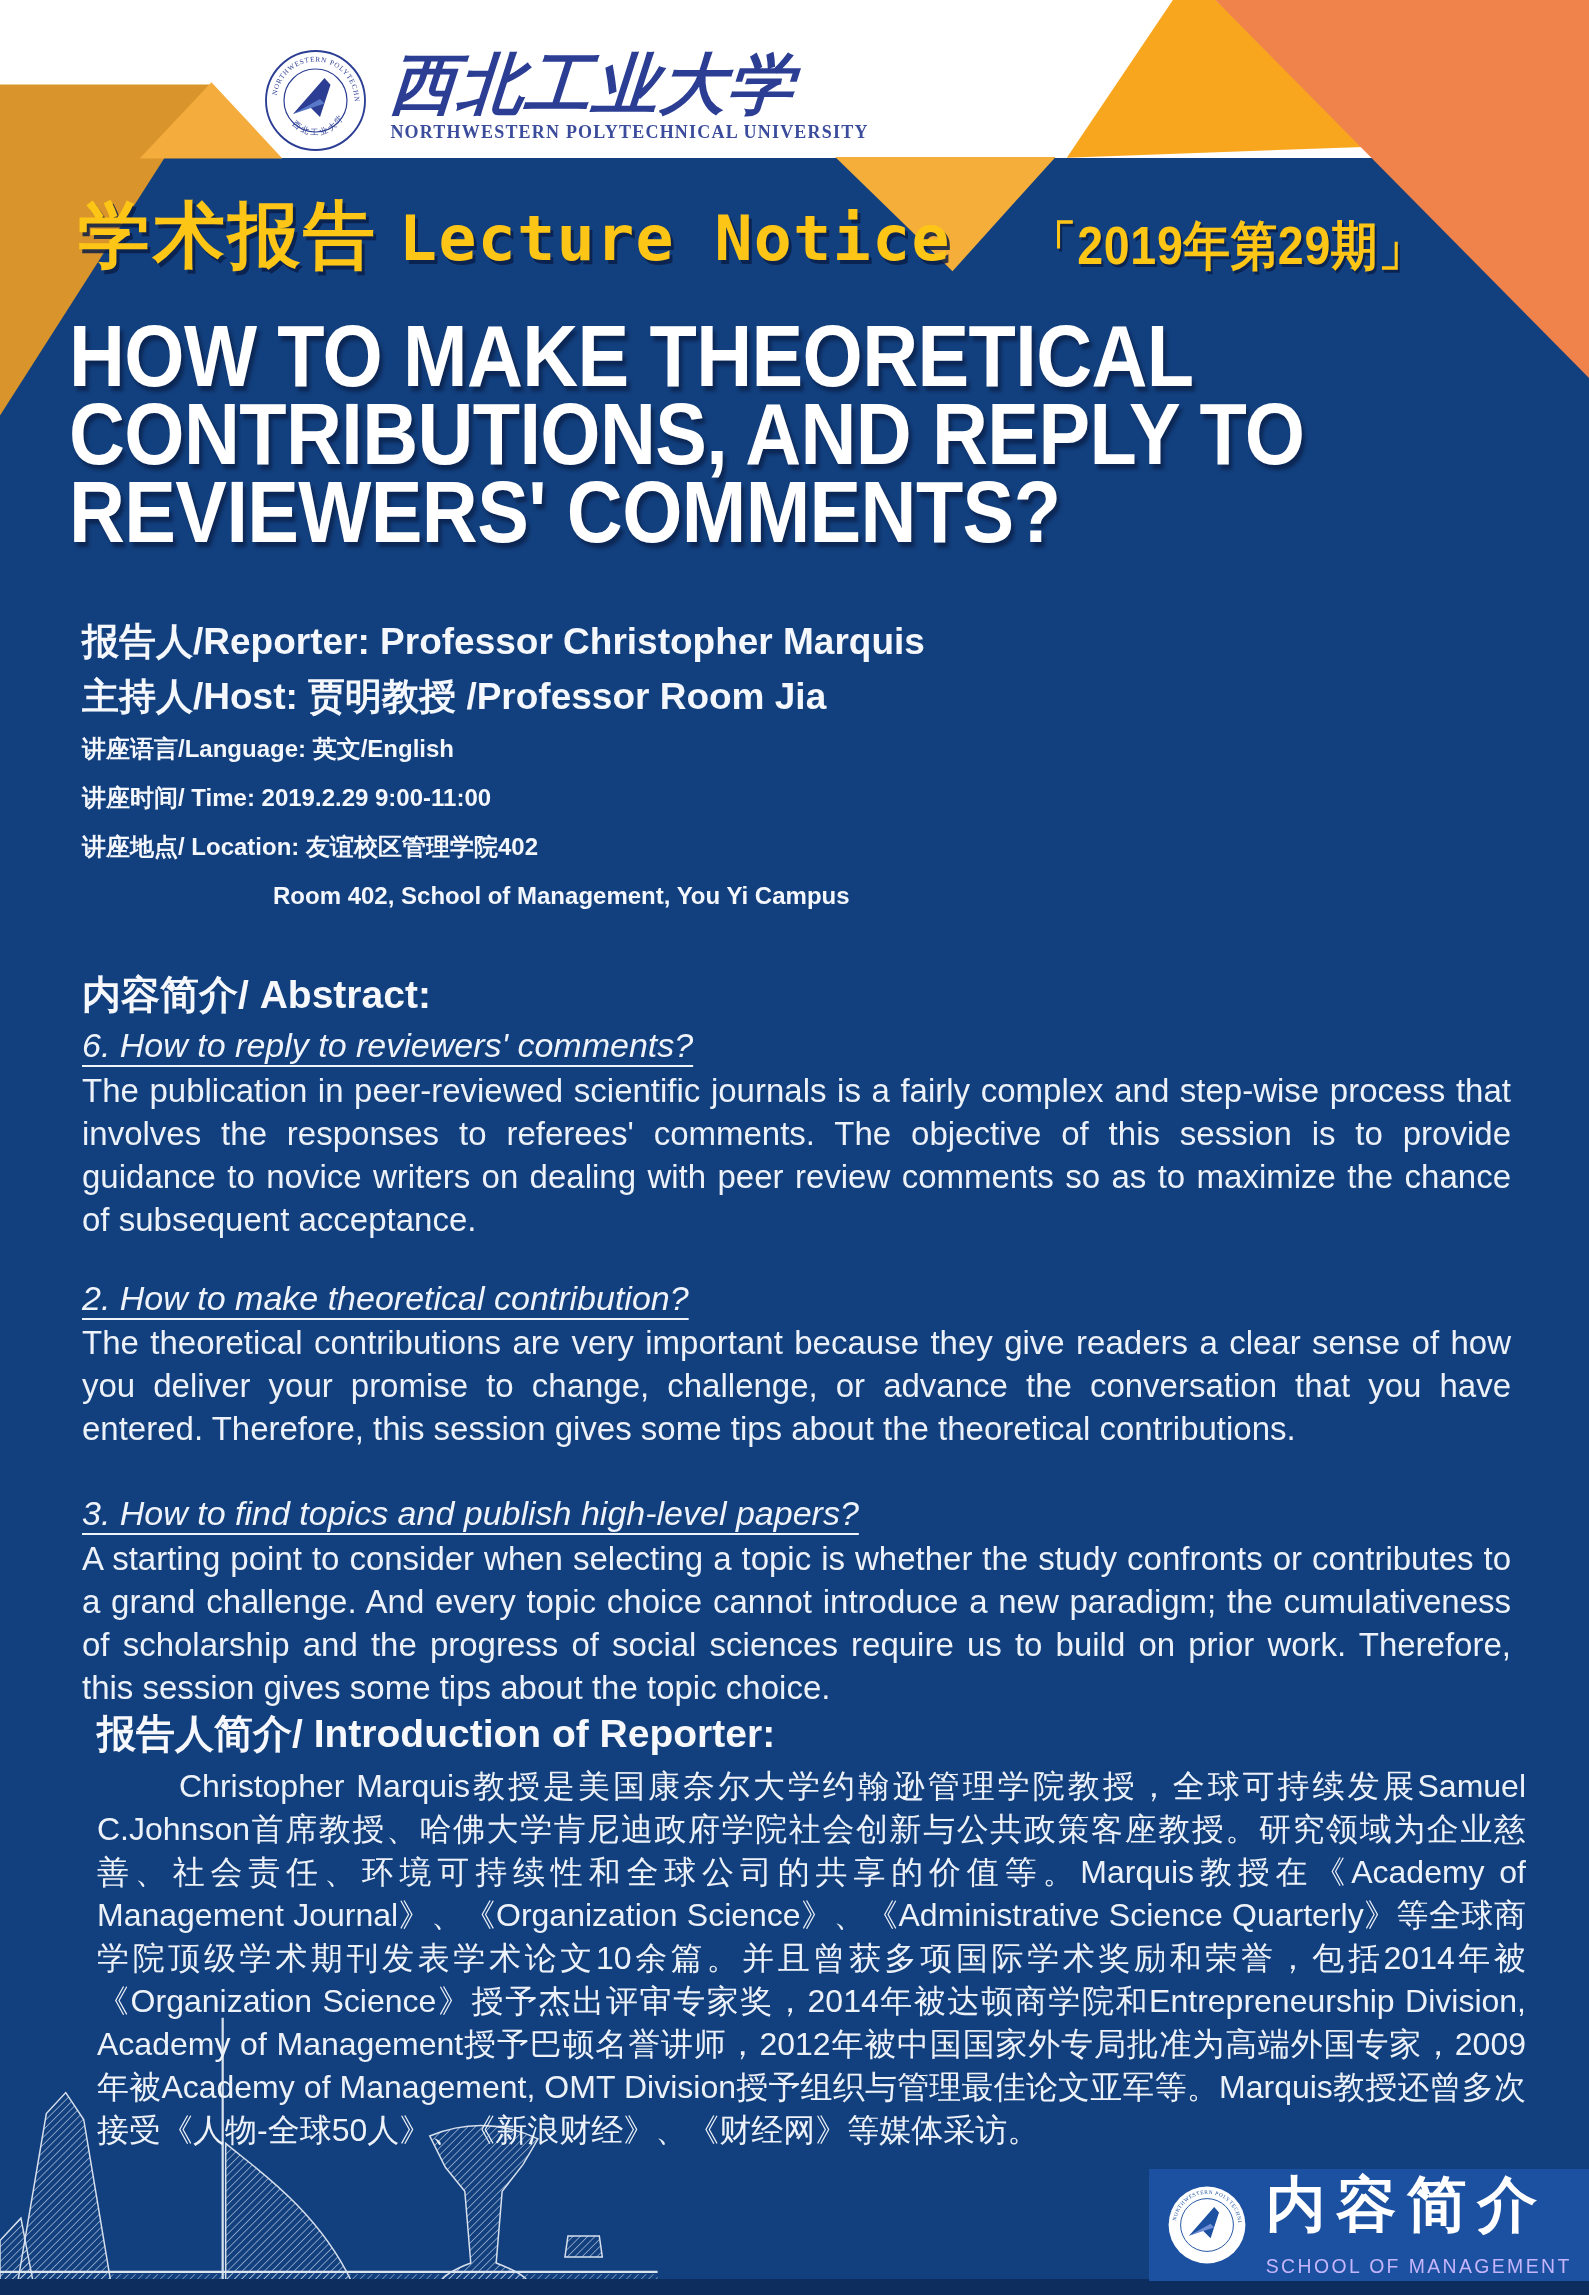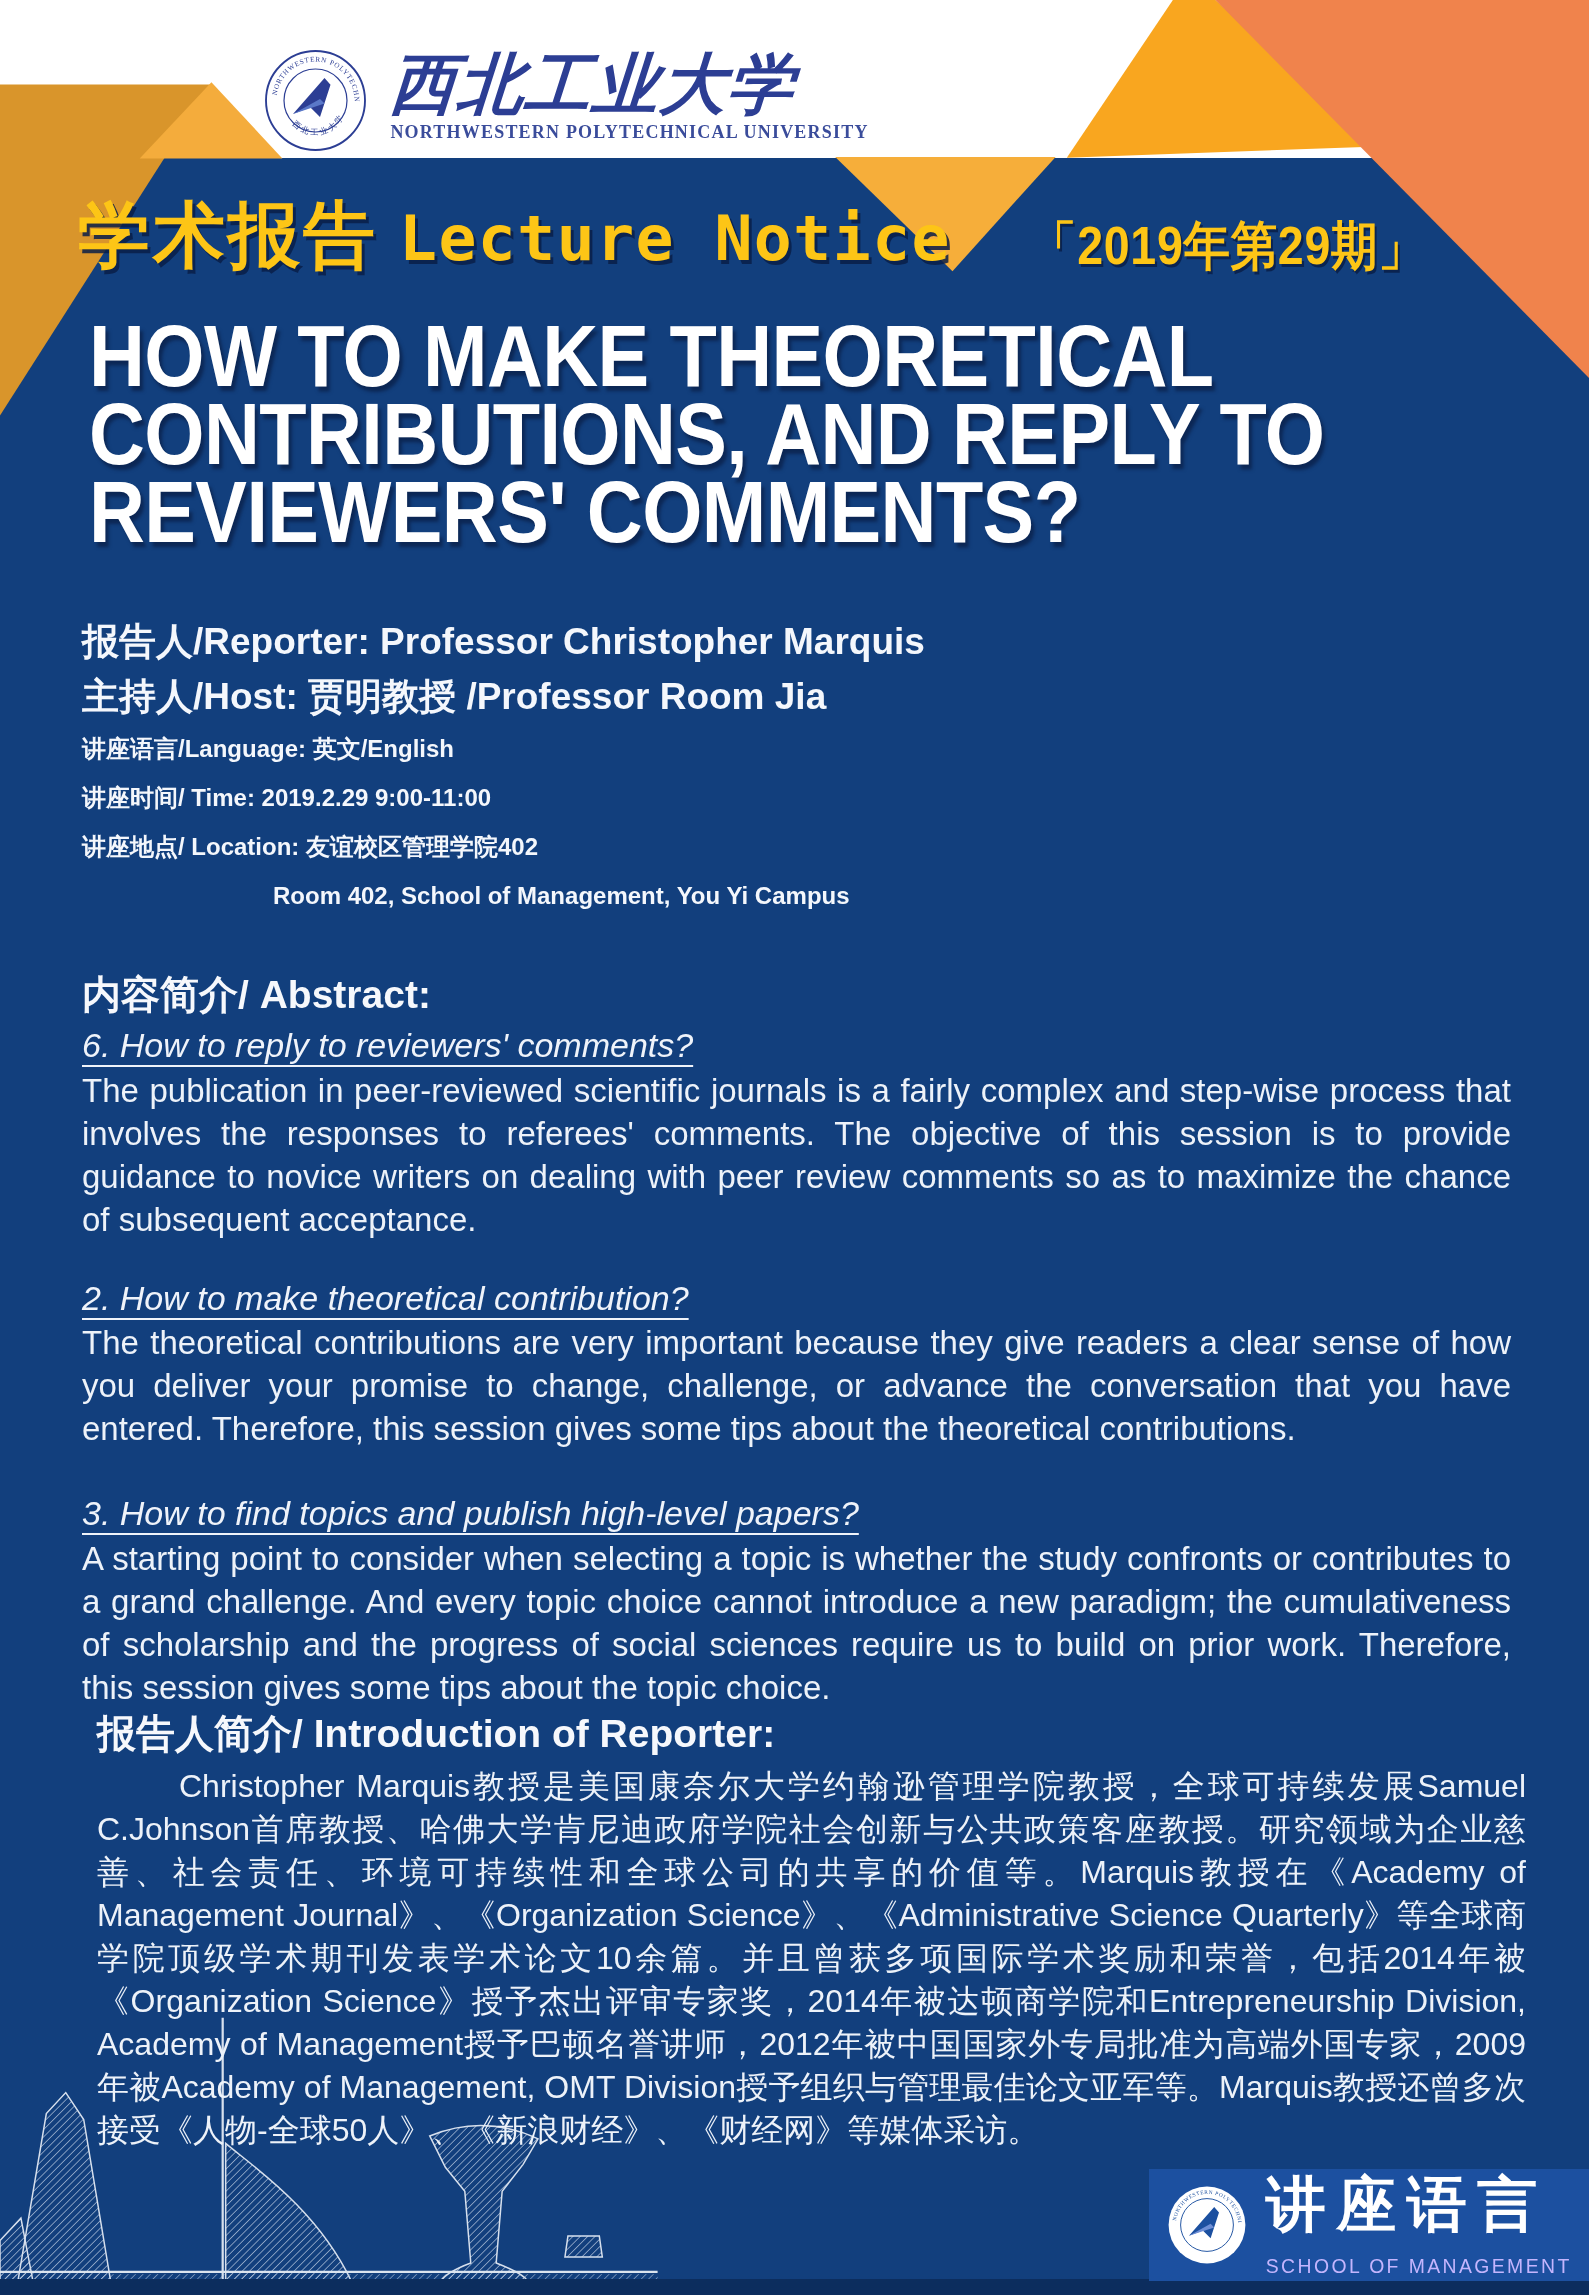--- a/index.html
+++ b/index.html
@@ -30,21 +30,21 @@
   .banner{position:absolute;left:78px;top:188px;z-index:3;white-space:nowrap;
     color:#FDC516;text-shadow:3px 3.7px 0 rgba(9,31,72,.85);}
   .banner .cn{font-size:72px;font-weight:800;letter-spacing:3px;vertical-align:baseline;}
   .banner .en{font-family:"DejaVu Sans Mono","Liberation Mono",monospace;font-weight:700;
     font-size:63px;letter-spacing:1.5px;margin-left:21px;vertical-align:baseline;}
   .issue{position:absolute;left:1030px;top:211px;z-index:3;white-space:nowrap;
     color:#FDC516;font-weight:800;font-size:49px;letter-spacing:0.7px;
     transform:scale(.95,1.08);transform-origin:0 0;
     text-shadow:2.2px 3px 0 rgba(9,31,72,.85);}
   
-  .title{position:absolute;left:89px;top:317px;z-index:3;color:#ffffff;}
+  .title{position:absolute;left:69px;top:317px;z-index:3;color:#ffffff;}
   .title-line{
     font-weight:700;font-size:88px;line-height:78px;white-space:nowrap;
     transform:scaleX(.88);transform-origin:0 50%;
     letter-spacing:-0.7px;
     text-shadow:3.7px 4.5px 3.7px rgba(8,24,58,.6);
   }
   
   .info{position:absolute;left:82px;top:614px;width:1431px;z-index:3;color:#F4F7FC;font-weight:700;}
   .info .xl{font-size:37px;line-height:55px;white-space:nowrap;}
   .info .lg{font-size:24px;line-height:49px;white-space:nowrap;}
@@ -181,19 +181,19 @@
       <defs>
           <path id="arcTop2" d="M -52,0 A 52,52 0 0 1 52,0"></path>
         </defs>
       <text font-size="9" fill="#1C50A0" letter-spacing="1" font-family="Liberation Serif,serif">
         <textPath href="#arcTop2" startOffset="4%">NORTHWESTERN POLYTECHNICAL UNIVERSITY</textPath>
       </text>
       <path d="M -30,18 L 12,-30 L 20,-21 L 6,22 L -7,9 Z" fill="#1C50A0"></path>
       <path d="M -30,18 L 6,-2 L 12,4 Z" fill="#6F8FD6"></path>
     </svg>
     <div class="school-names">
-      <div class="school-cn">讲座语言</div>
+      <div class="school-cn">内容简介</div>
       <div class="school-en">SCHOOL OF MANAGEMENT</div>
     </div>
   </div>
 
 </div>
 
 
 </body></html>

